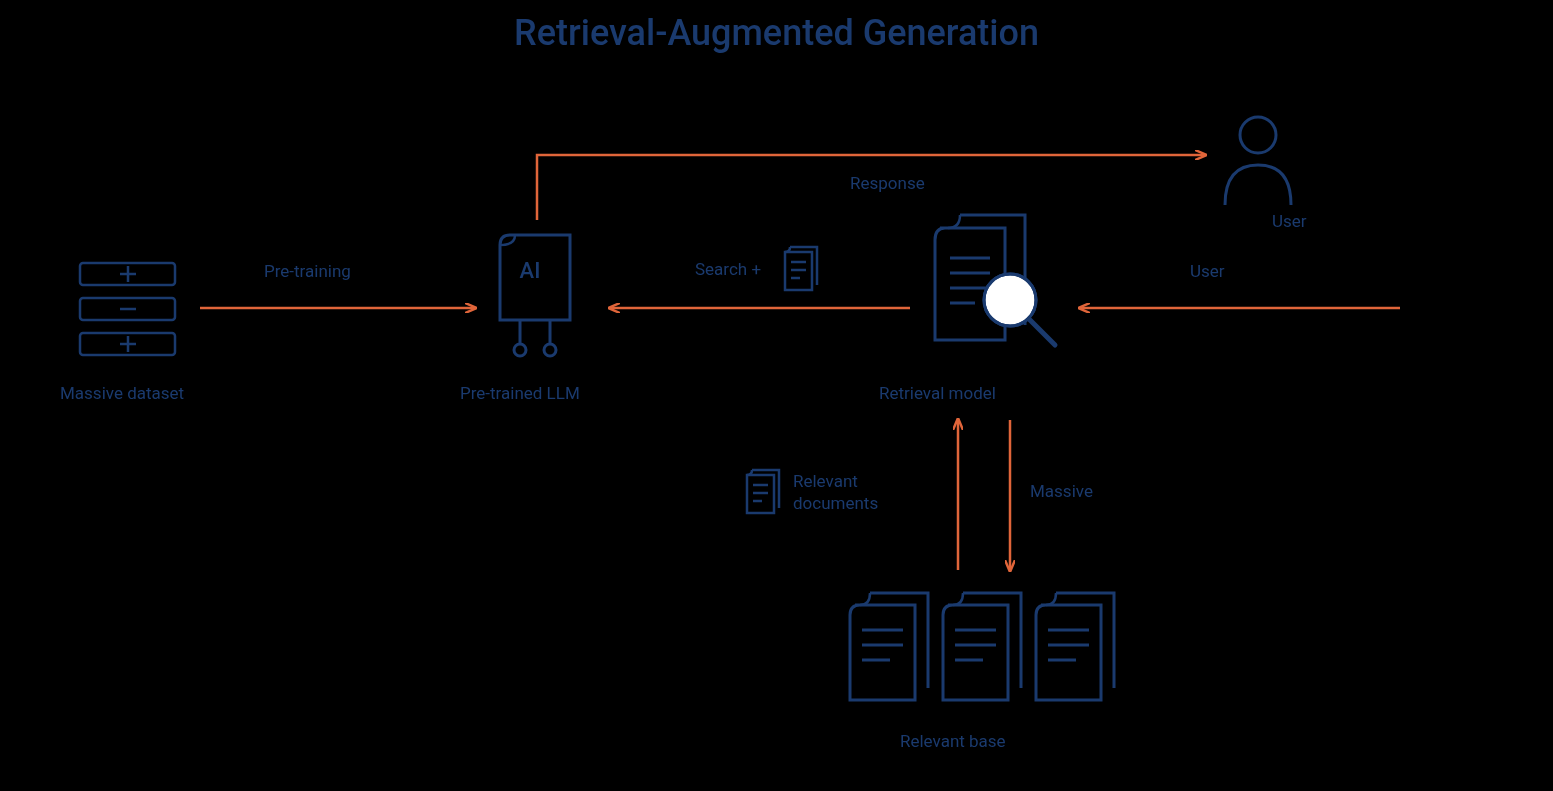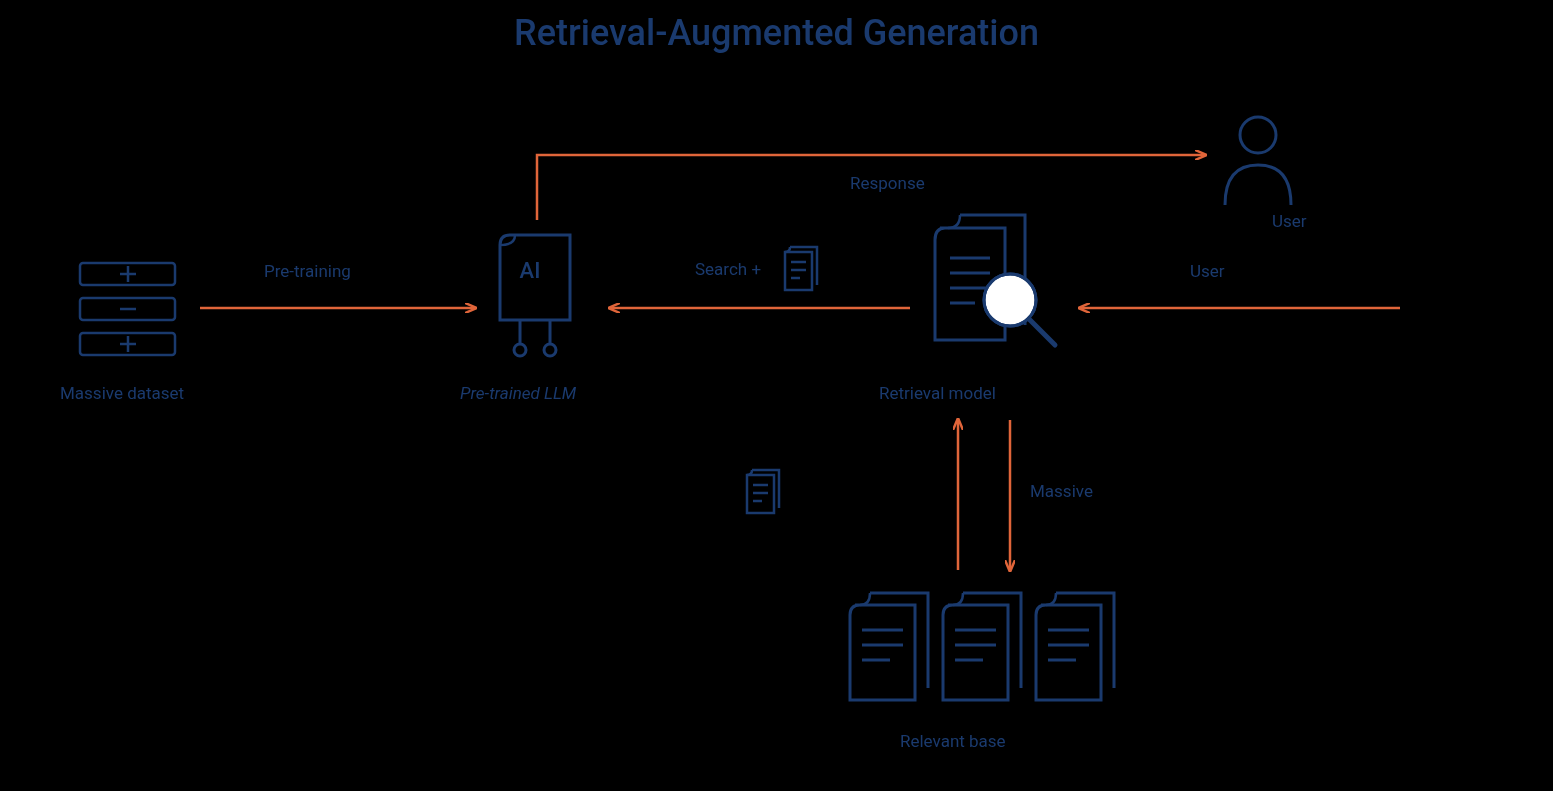--- a/index.html
+++ b/index.html
@@ -152,24 +152,26 @@
 
       <path d="M537 220 L537 155 L1205 155" fill="none" marker-end="url(#arr-o)"></path>
 
       <line x1="958" y1="570" x2="958" y2="420" marker-end="url(#arr-o)"></line>
 
       <line x1="1010" y1="420" x2="1010" y2="570" marker-end="url(#arr-o)"></line>
     </g>
   </svg>
 
   <div class="label" style="left:60px; top:382px;">Massive dataset</div>
-  <div class="label" style="left:460px; top:382px;font-style:italic;">Pre-trained LLM</div>
+  <div class="label" style="left:460px; top:382px;">Pre-trained LLM</div>
   <div class="label" style="left:879px; top:382px;">Retrieval model</div>
   <div class="label" style="left:1237px; top:210px;margin-left:35px;">User</div>
   <div class="label" style="left:900px; top:730px;">Relevant base</div>
 
   <div class="label" style="left:252px; top:260px;margin-left:12px;">Pre-training</div>
   <div class="label" style="left:695px; top:258px;">Search +</div>
   <div class="label" style="left:1190px; top:260px;">User</div>
   <div class="label" style="left:850px; top:172px;">Response</div>
+  <div class="label" style="left:793px; top:470px;">Relevant
+documents</div>
   <div class="label" style="left:1030px; top:480px;">Massive</div>
 
 </div>
 
 </body></html>

